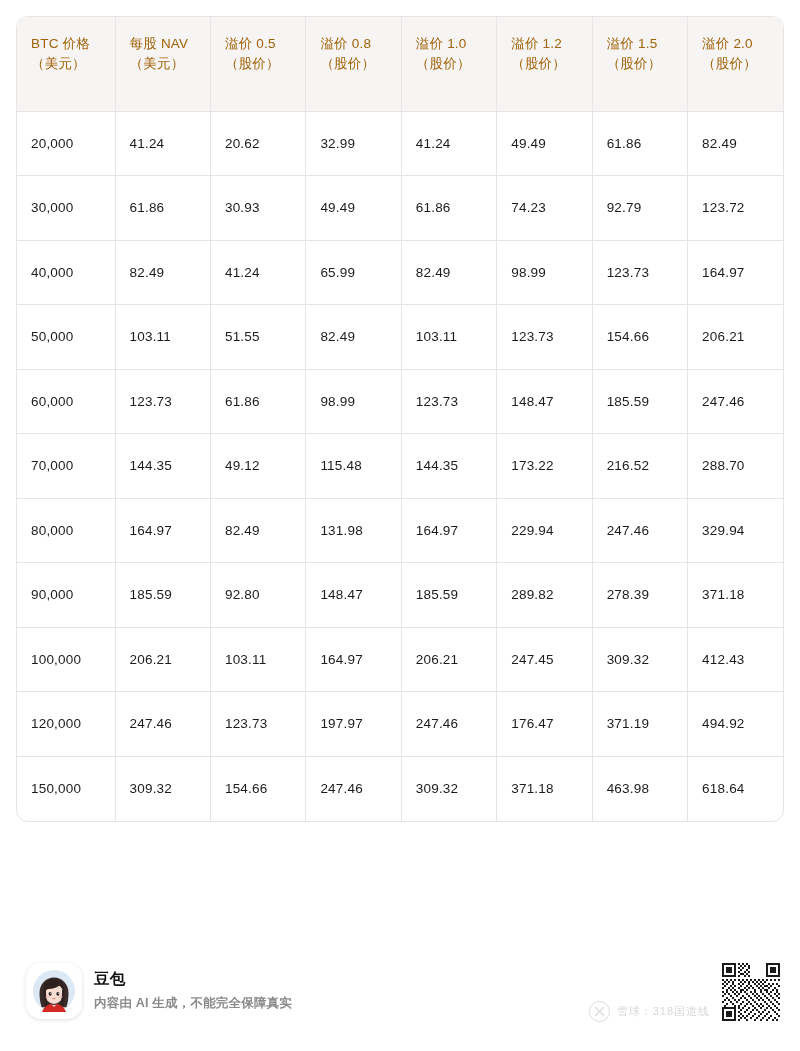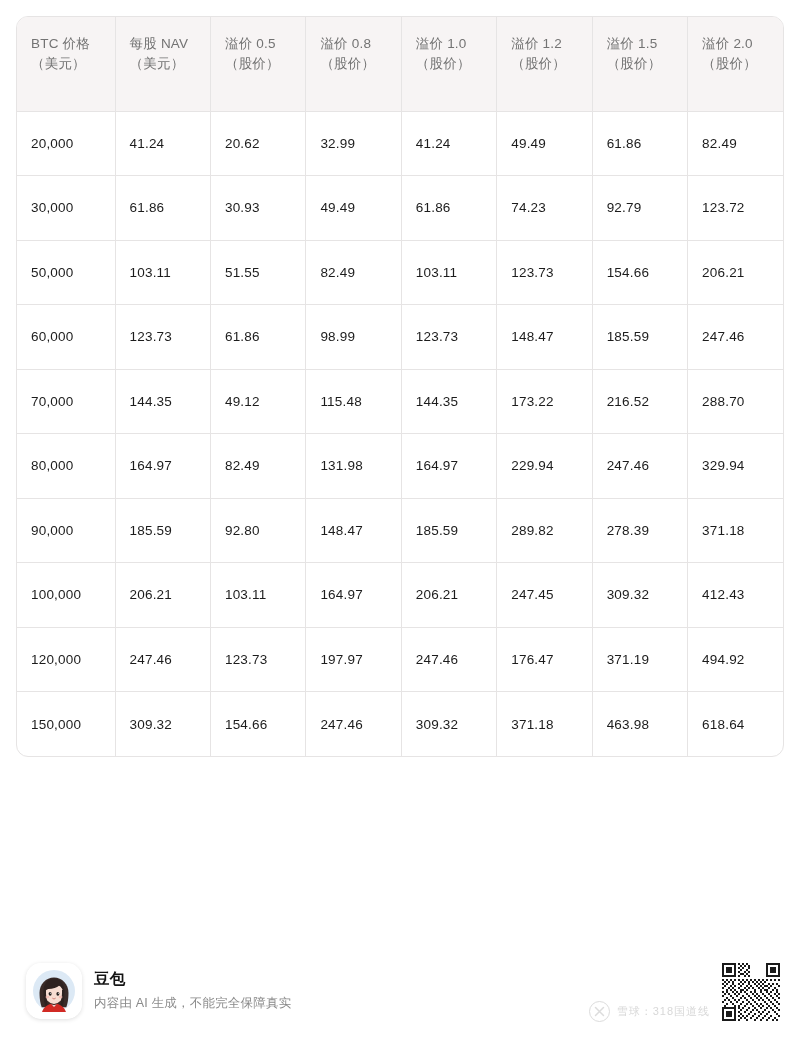--- a/index.html
+++ b/index.html
@@ -64,21 +64,21 @@
   table.data-table tbody tr:last-child td {
     border-bottom: none;
   }
 
   table.data-table thead th {
     background: #f7f4f4;
     height: 94px;
     font-weight: 400;
     font-size: 13.5px;
     line-height: 1.45;
-    color: #737373;
+    color: #a16207;
     vertical-align: top;
     padding-top: 17px;
   }
 
   .th-line {
     display: block;
     white-space: nowrap;
   }
 
   table.data-table tbody td {
@@ -134,21 +134,21 @@
   .brand-name {
     font-size: 15.5px;
     font-weight: 700;
     color: #141414;
     line-height: 1.5;
     letter-spacing: 0.3px;
   }
 
   .brand-disclaimer {
     font-size: 12.5px;
-    font-weight: 400;
+    font-weight: 700;
     color: #8a8a8a;
     line-height: 1.6;
     margin-top: 3px;
     letter-spacing: 0.2px;
   }
 
   
   .watermark {
     position: absolute;
     right: 74px;
@@ -252,20 +252,30 @@
           </tr>
           <tr>
             <td>30,000</td>
             <td>61.86</td>
             <td>30.93</td>
             <td>49.49</td>
             <td>61.86</td>
             <td>74.23</td>
             <td>92.79</td>
             <td>123.72</td>
+          </tr>
+          <tr>
+            <td>40,000</td>
+            <td>82.49</td>
+            <td>41.24</td>
+            <td>65.99</td>
+            <td>82.49</td>
+            <td>98.99</td>
+            <td>123.73</td>
+            <td>164.97</td>
           </tr>
           <tr>
             <td>50,000</td>
             <td>103.11</td>
             <td>51.55</td>
             <td>82.49</td>
             <td>103.11</td>
             <td>123.73</td>
             <td>154.66</td>
             <td>206.21</td>

